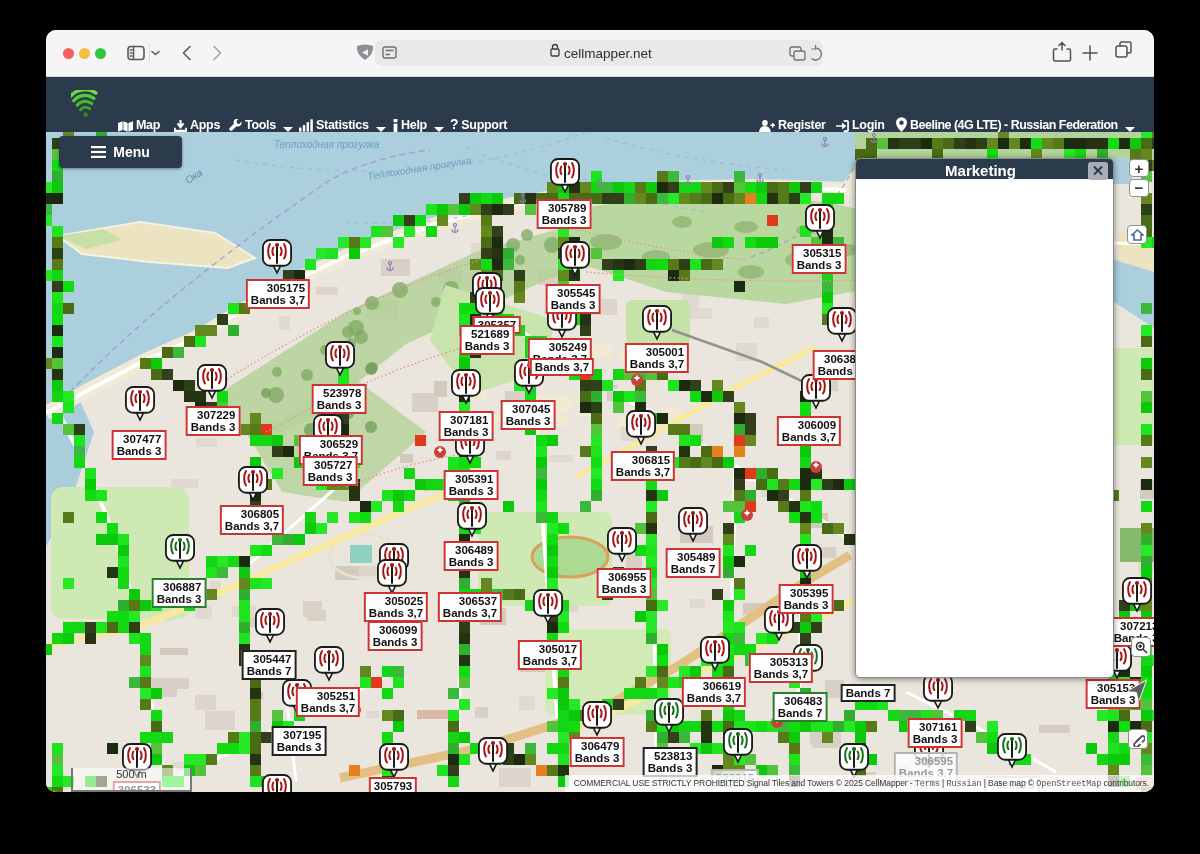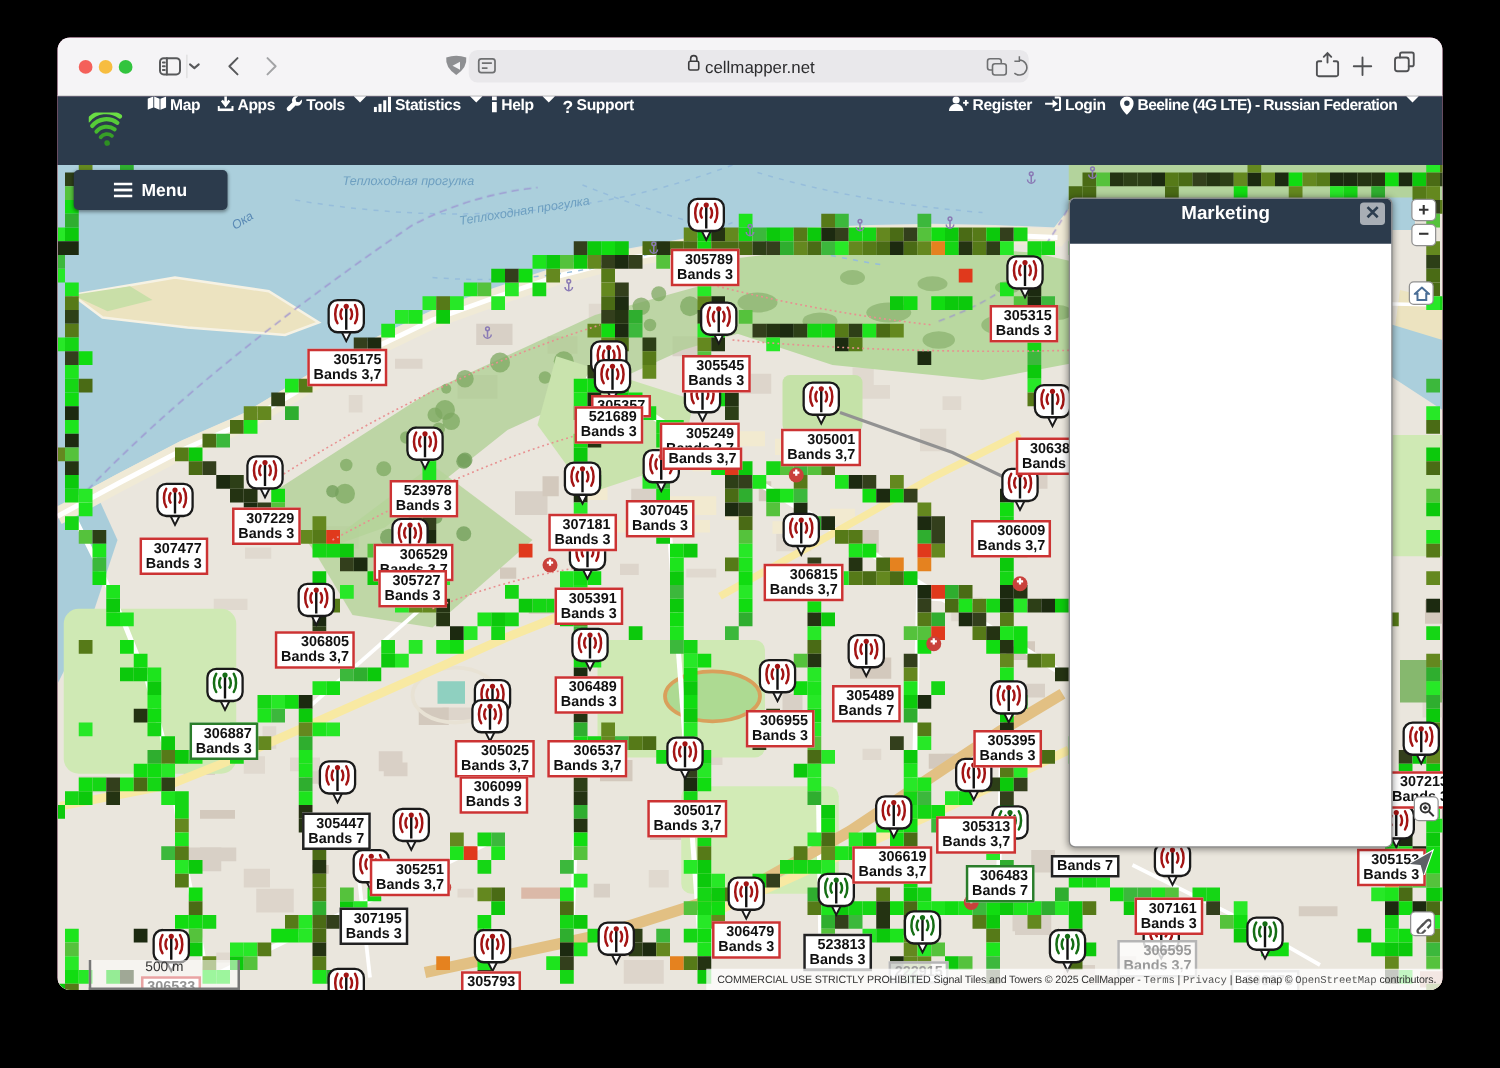--- a/index.html
+++ b/index.html
@@ -3,37 +3,37 @@
 * { margin:0; padding:0; box-sizing:border-box; }
 body { width:1200px; height:854px; background:#000; position:relative; overflow:hidden;
   font-family:"Liberation Sans", sans-serif; }
 #win { position:absolute; left:46px; top:30px; width:1108px; height:762px;
   border-radius:10px; overflow:hidden; background:#f9a8d4; }
 #chrome { position:absolute; left:0; top:0; width:100%; height:47px; background:#f5f4f6;
   border-bottom:1px solid #d9d9d9; }
 .tl { position:absolute; top:17.5px; width:11px; height:11px; border-radius:50%; }
 #nav { position:absolute; left:0; top:47px; width:100%; height:55px; background:#2c3b4c;
   color:#fff; font-weight:bold; font-size:12.5px; letter-spacing:-0.3px; }
-.nvi { position:absolute; top:0; height:55px; display:flex; align-items:flex-start; gap:3px;
+.nvi { position:absolute; top:0; height:55px; display:flex; align-items:flex-end; gap:3px;
   white-space:nowrap; }
 .caret { width:0; height:0; border-left:5px solid transparent; border-right:5px solid transparent;
   border-top:5px solid #fff; margin-left:4px; }
 #map { position:absolute; left:0; top:102px; width:1108px; height:660px; overflow:hidden;
   background:#e9e5dc; }
 .mk { position:absolute; width:32px; height:37px; z-index:20; }
 .lb { position:absolute; transform:translateX(-50%); background:#fff; border:2px solid #c33;
   font-size:11.5px; font-weight:bold; line-height:12px; color:#111; padding:1px 3px;
   text-align:right; white-space:nowrap; z-index:30; }
 .lb.gray { border-color:#b5b5b5; color:#9a9a9a; background:rgba(255,255,255,.8); z-index:28; }
 #menu { position:absolute; left:13px; top:4px; width:123px; height:32px; background:#2c3b4c;
   border-radius:4px; color:#fff; font-weight:bold; font-size:14px; display:flex;
   align-items:center; justify-content:center; gap:7px; z-index:40; box-shadow:0 1px 3px rgba(0,0,0,.4); }
 #panel { position:absolute; left:809px; top:26px; width:259px; height:520px; background:#fff;
   border-radius:5px; z-index:50; box-shadow:0 1px 6px rgba(0,0,0,.45); border:1px solid #8a8a8a; }
-#phead { position:absolute; left:0; top:0; width:100%; height:36px; background:#2c3b4c;
+#phead { position:absolute; left:0; top:0; width:100%; height:20px; background:#2c3b4c;
   border-radius:4px 4px 0 0; color:#fff; font-weight:bold; font-size:15px; text-align:center;
   line-height:23px; padding-right:8px; }
 #pclose { position:absolute; right:5px; top:3px; width:20px; height:18px; background:#a8aeb5;
   border-radius:3px; color:#2d3e50; font-size:15px; font-weight:bold;
   line-height:18px; text-align:center; }
 .ctrl { position:absolute; background:#fff; border:1px solid #919191; border-radius:4px;
   z-index:60; color:#333; text-align:center; }
 #scale { position:absolute; left:25px; top:636px; width:121px; height:24px;
   background:rgba(255,255,255,.55); border:2px solid #777; border-top:none; font-size:11px;
   line-height:12px; color:#333; text-align:center; z-index:35; }
@@ -1747,14 +1747,14 @@
           <path d="M10,0.5 L16.5,18 L10,13.5 L3.5,18 Z" fill="#5d6166" stroke="#fff" stroke-width="1.6" paint-order="stroke" transform="rotate(40 10 10)"></path>
         </svg></div>
     <div class="ctrl" style="left:1082px;top:597px;width:20px;height:20px">
       <svg width="14" height="14" style="margin-top:2.5px" viewBox="0 0 14 14">
           <g fill="none" stroke="#555" stroke-width="1.8">
             <path d="M6,8 L10.5,3.5 a2.3,2.3 0 0 1 3.2,3.2 L11,9.5"></path>
             <path d="M8,6 L3.5,10.5 a2.3,2.3 0 0 0 3.2,3.2 L9.5,11"></path>
           </g>
         </svg></div>
     <div id="scale">500 m</div>
-    <div id="attrib">COMMERCIAL USE STRICTLY PROHIBITED Signal Tiles and Towers © 2025 CellMapper - <a>Terms</a> | <a>Privacy</a> | Base map © <a>OpenStreetMap</a> contributors.</div>
+    <div id="attrib">COMMERCIAL USE STRICTLY PROHIBITED Signal Tiles and Towers © 2025 CellMapper - <a>Terms</a> | <a>Russian</a> | Base map © <a>OpenStreetMap</a> contributors.</div>
   </div>
 </div>
 </body></html>

